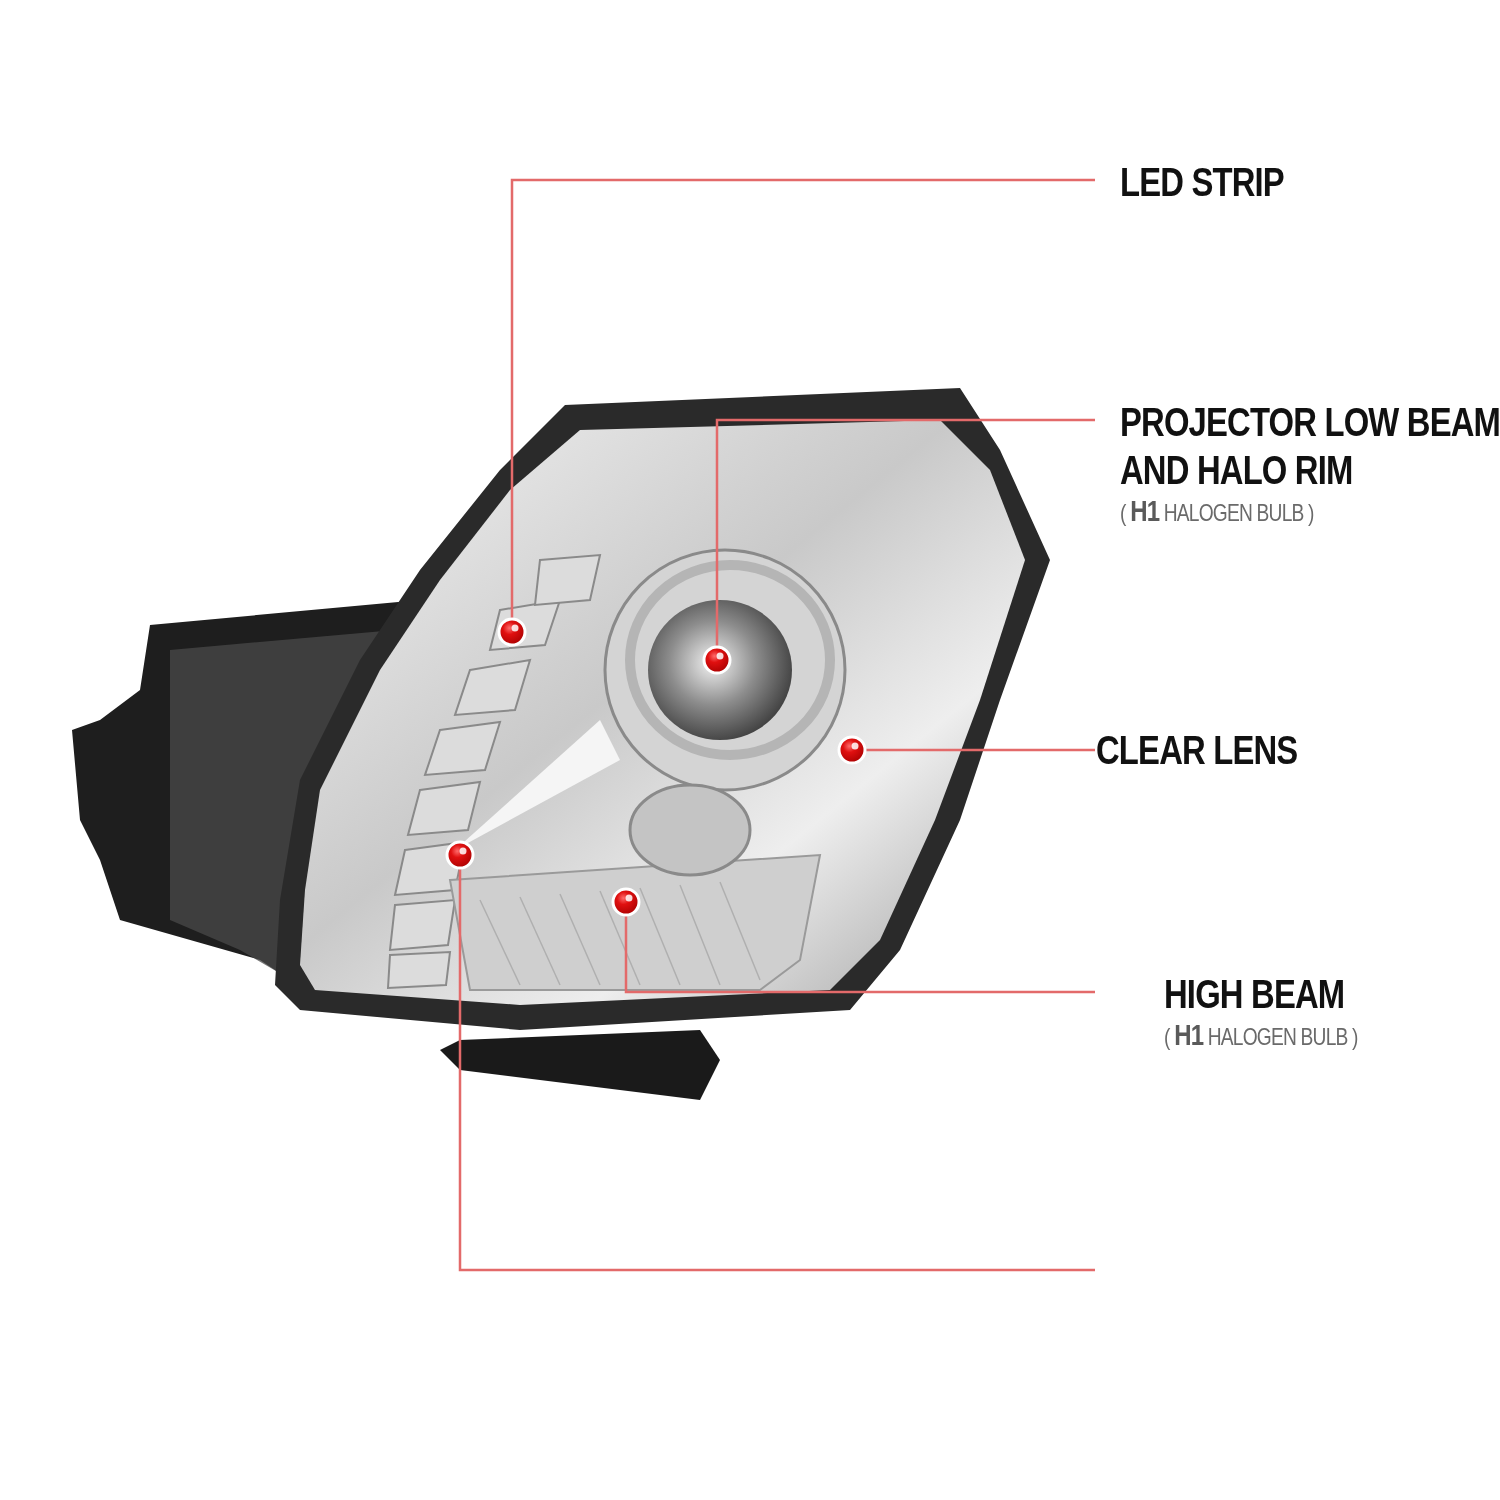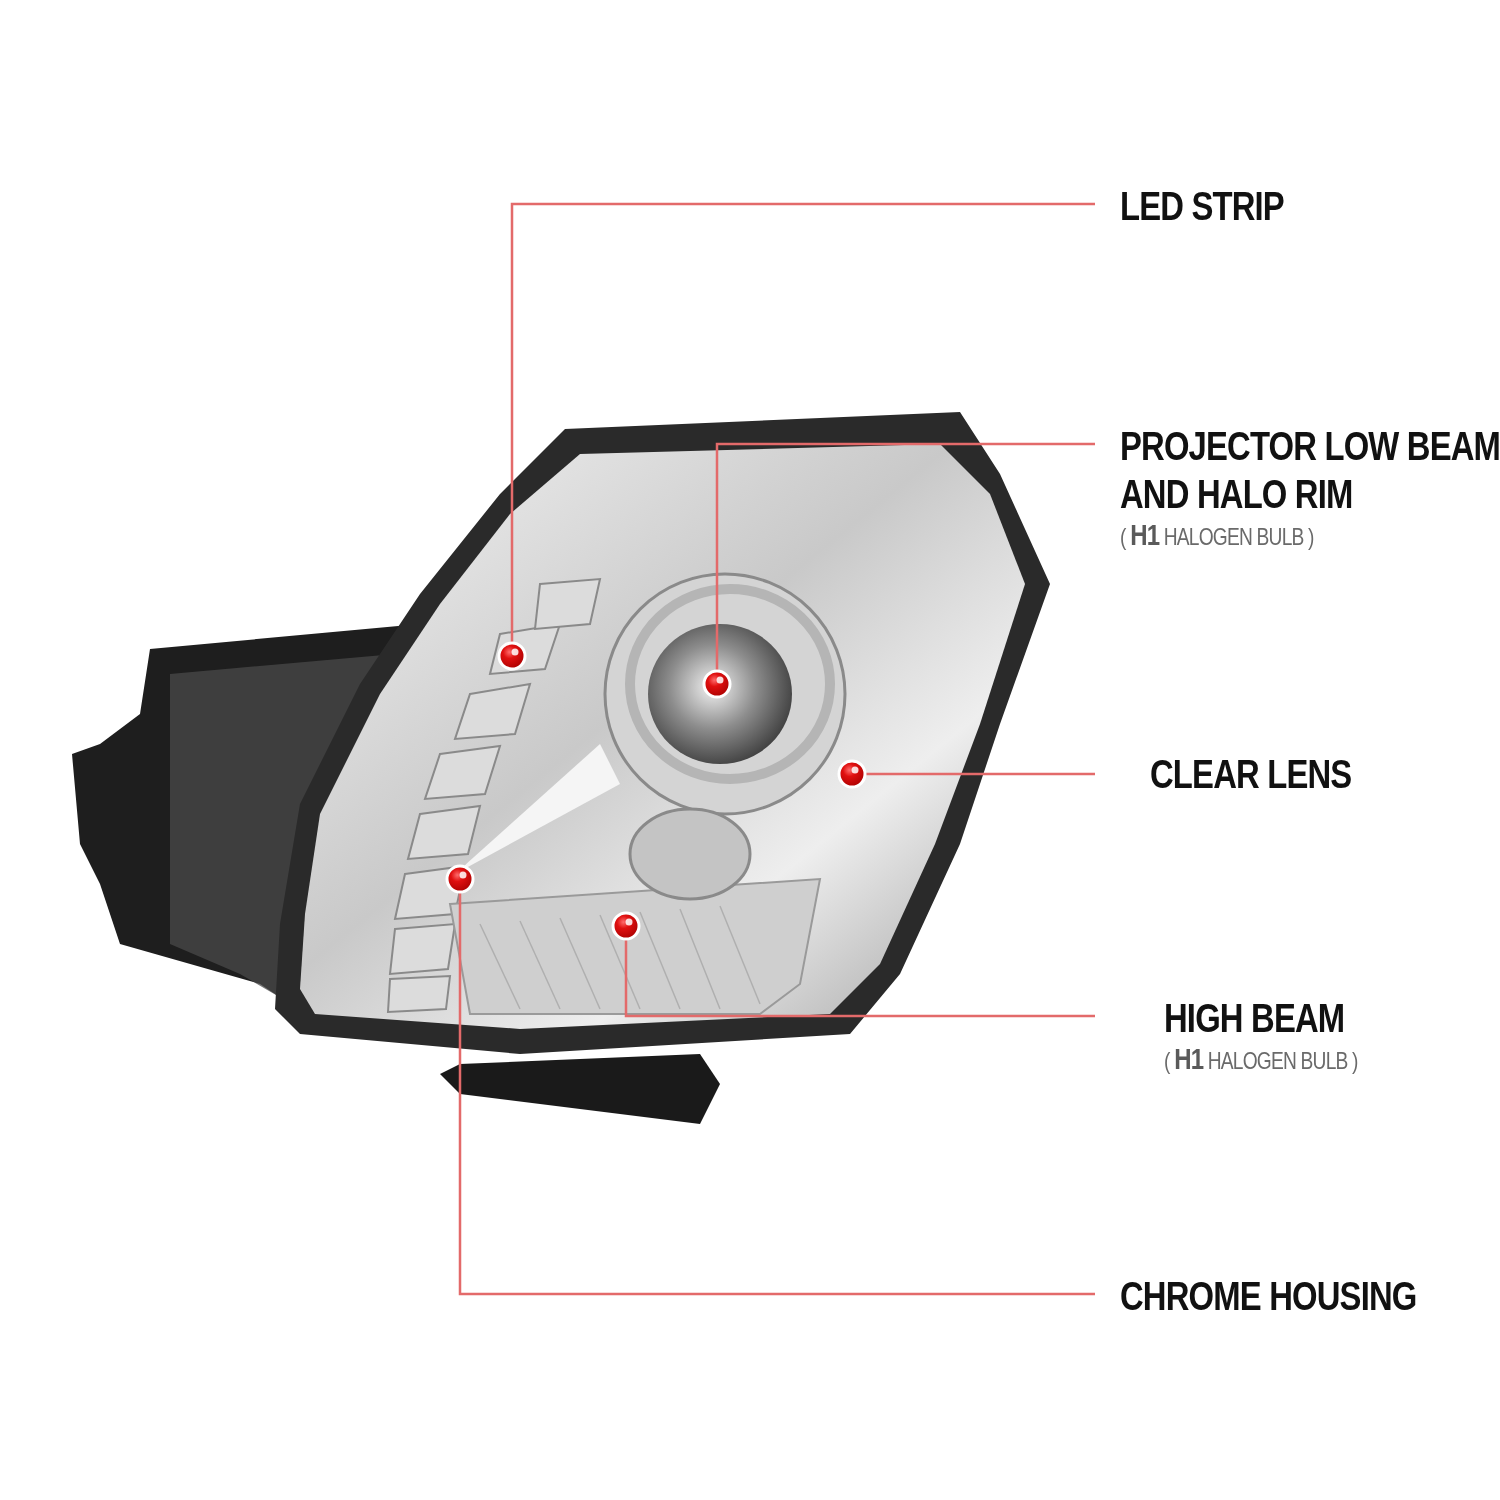--- a/index.html
+++ b/index.html
@@ -1,17 +1,17 @@
 <!DOCTYPE html>
 <html><head>
 <meta charset="utf-8">
 <style>
   html, body { margin:0; padding:0; background:#ffffff; }
   body { width:1500px; height:1500px; position:relative; overflow:hidden; font-family:"Liberation Sans", sans-serif; }
-  .stage { position:absolute; left:0; top:0; width:1500px; height:1184px;margin-top:24px; }
+  .stage { position:absolute; left:0; top:0; width:1500px; height:1184px; }
   .label { position:absolute; color:#111; font-family:"Liberation Sans", sans-serif; font-weight:700; letter-spacing:-1px; line-height:1; }
   .label .title { font-size:40px; transform:scaleX(0.82); transform-origin:left center; display:block; white-space:nowrap; }
   .label .sub { font-size:24px; color:#6a6a6a; transform:scaleX(0.8); transform-origin:left center; display:block; white-space:nowrap; margin-top:6px; font-weight:400; }
   .label .sub b { font-size:30px; font-weight:700; color:#5a5a5a; }
 </style>
 </head>
 <body>
 
 <div class="stage">
   <svg width="1500" height="1500" viewBox="0 0 1500 1500" style="position:absolute;left:0;top:0">
@@ -101,25 +101,22 @@
   <div class="label" style="left:1120px; top:162px;">
     <span class="title">LED STRIP</span>
   </div>
 
   <div class="label" style="left:1120px; top:402px;">
     <span class="title">PROJECTOR LOW BEAM</span>
     <span class="title" style="margin-top:8px">AND HALO RIM</span>
     <span class="sub"><span>( </span><b>H1</b><span> HALOGEN BULB )</span></span>
   </div>
 
-  <div class="label" style="left:1150px; top:730px;">
+  <div class="label" style="left:1096px; top:730px;">
     <span class="title">CLEAR LENS</span>
   </div>
 
   <div class="label" style="left:1164px; top:974px;">
     <span class="title">HIGH BEAM</span>
     <span class="sub"><span>( </span><b>H1</b><span> HALOGEN BULB )</span></span>
   </div>
 
-  <div class="label" style="left:1120px; top:1252px;">
-    <span class="title">CHROME HOUSING</span>
-  </div>
 </div>
 
 </body></html>

